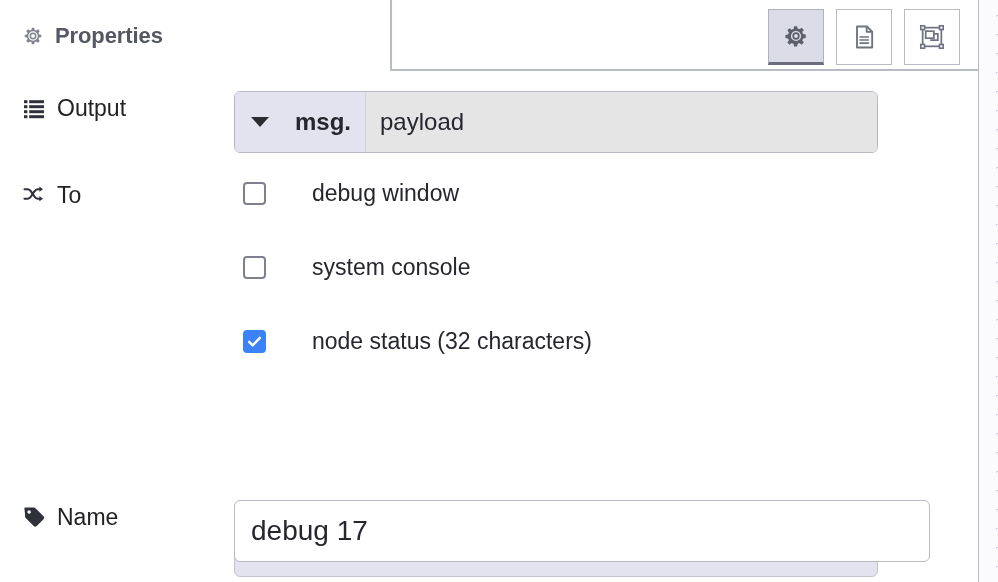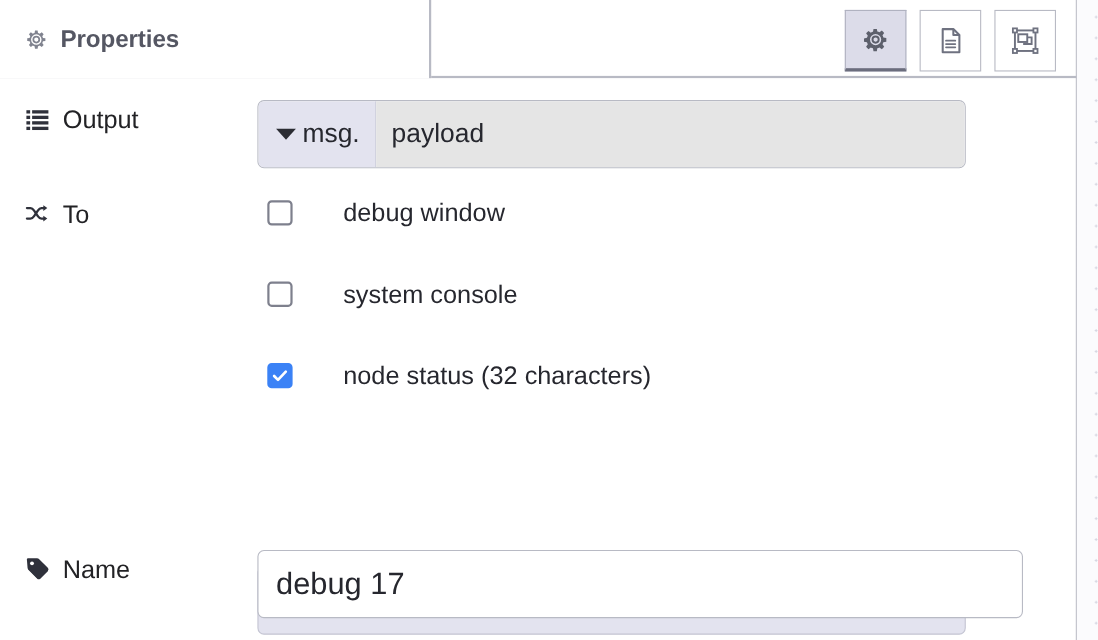--- a/index.html
+++ b/index.html
@@ -167,21 +167,22 @@
     align-items: stretch;
     overflow: hidden;
   }
   #typed-prefix {
     display: flex;
     align-items: center;
     background: #e3e3ef;
     padding: 0 14px 0 16px;
     border-right: 1px solid #cfd0dd;
     cursor: pointer;
-    gap: 6px;
+    gap: 26px;
+    font-weight: bold;
   }
   #typed-prefix .caret {
     width: 0; height: 0;
     border-left: 9px solid transparent;
     border-right: 9px solid transparent;
     border-top: 10px solid #2b2c33;
     display: block;
   }
   #typed-prefix .prefix-text {
     font-size: 24px;

